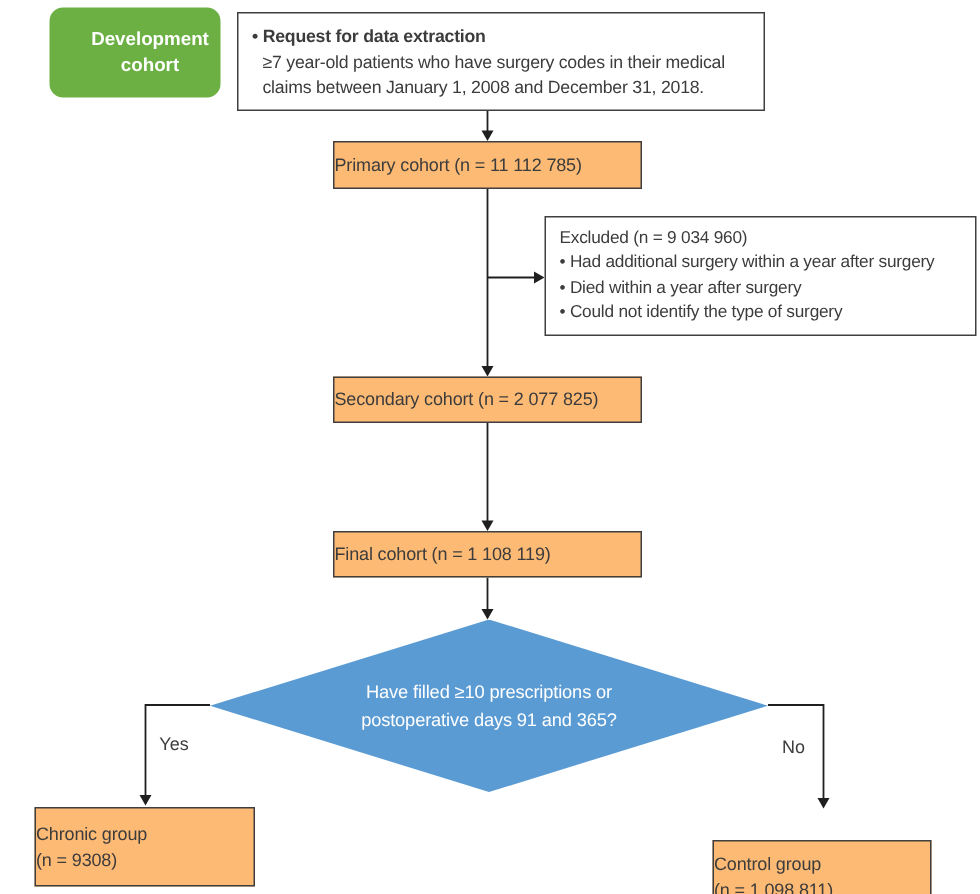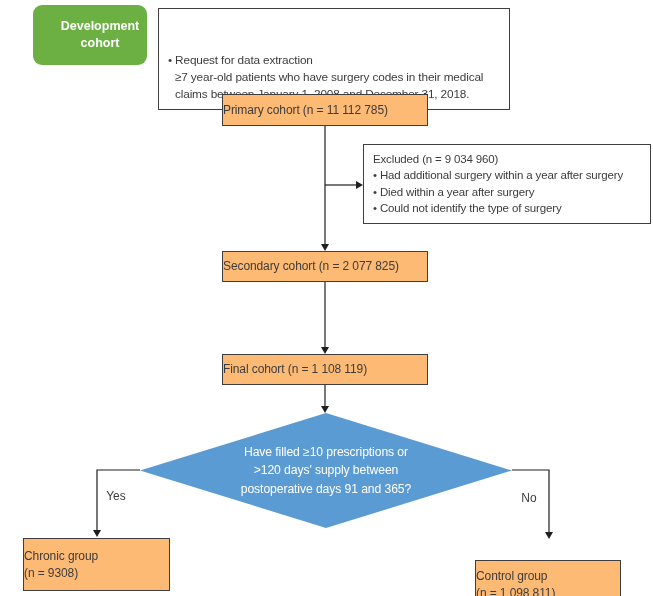--- a/index.html
+++ b/index.html
@@ -16,21 +16,21 @@
   }
   .green-box{
     background:#6cb044;border-radius:9px;color:#ffffff;font-weight:700;
     display:flex;flex-direction:column;align-items:center;justify-content:center;
     font-size:12.5px;line-height:1.4;text-align:center;padding-left:20px;
   }
   .text-box{
     background:#ffffff;border:1.4px solid #3f3f3f;text-align:left;
     font-size:11.8px;line-height:1.42;letter-spacing:-0.15px;
   }
-  .text-box .title{font-weight:400;margin-top:36px;}
+  .text-box .title{font-weight:700;}
   .request-body{padding-left:7px;}
   .blue-box{
     background:#5b9bd3;color:#ffffff;font-weight:700;font-size:12px;
     display:flex;align-items:center;justify-content:center;text-align:center;
     letter-spacing:-0.1px;
   }
   .diamond{
     background:#5b9bd3;color:#ffffff;
     clip-path:polygon(50% 0,100% 50%,50% 100%,0 50%);
     display:flex;flex-direction:column;align-items:center;justify-content:center;
@@ -94,21 +94,20 @@
     <div>Secondary cohort (n = 2 077 825)</div>
   </div>
 
 
   <div class="node box" style="left:222px;top:354px;width:206px;height:31px;">
     <div>Final cohort (n = 1 108 119)</div>
   </div>
 
   <div class="node diamond" style="left:140px;top:413px;width:372px;height:115px;">
     <div>Have filled ≥10 prescriptions or</div>
-    <div>&gt;120 days' supply between</div>
     <div>postoperative days 91 and 365?</div>
   </div>
 
   <div class="node branch-label" style="left:100px;top:441px;width:32px;">Yes</div>
 
   <div class="node branch-label" style="left:514px;top:443px;width:30px;">No</div>
 
   <div class="node box" style="left:23px;top:538px;width:147px;height:53px;">
     <div>Chronic group</div>
     <div>(n = 9308)</div>

